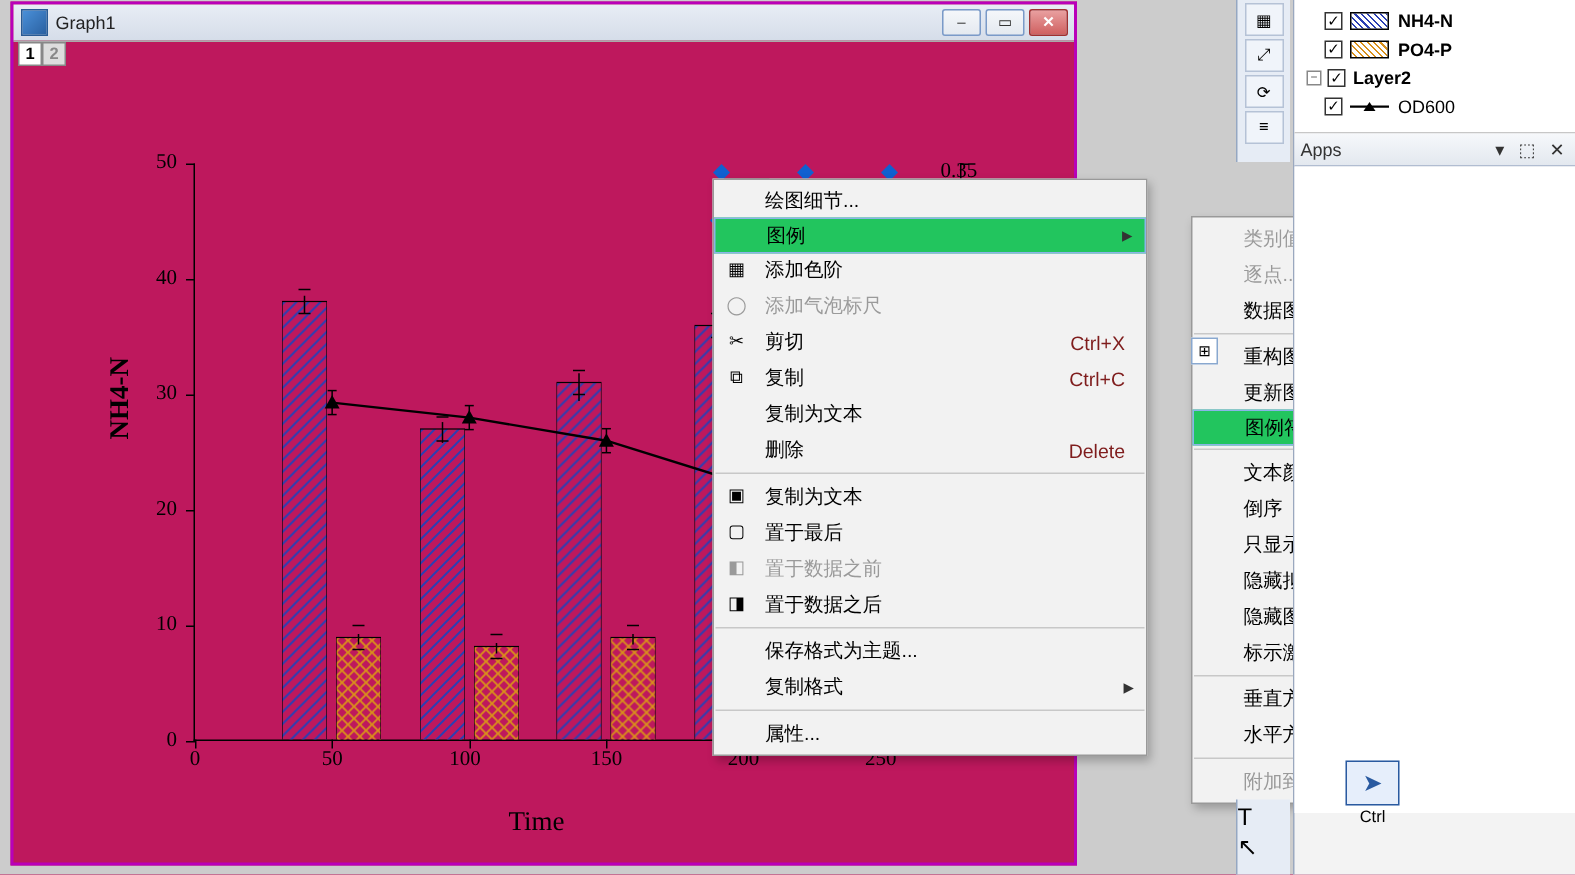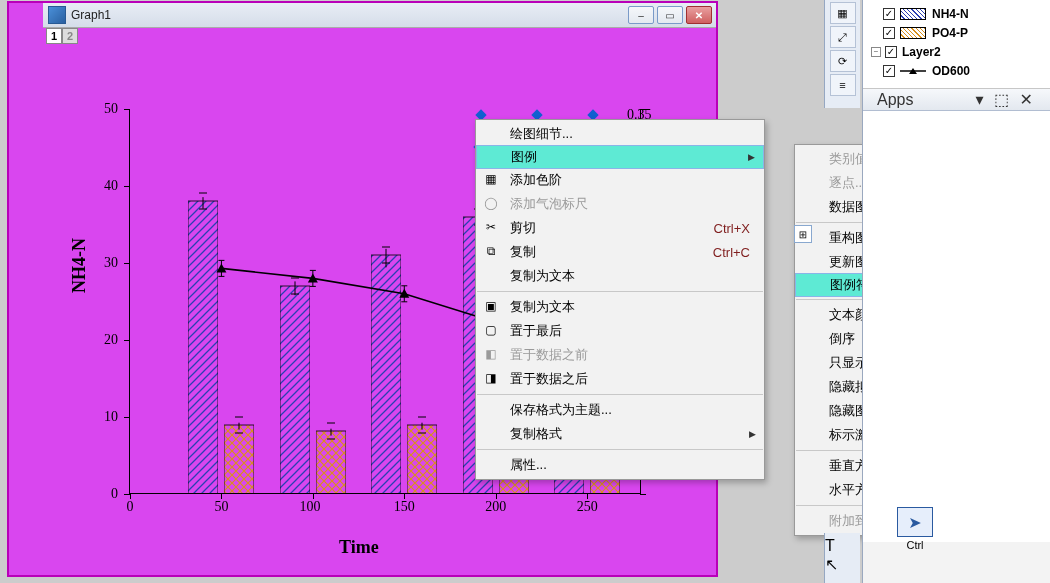--- a/index.html
+++ b/index.html
@@ -1,20 +1,20 @@
 <!DOCTYPE html>
 <html><head>
   <meta charset="utf-8">
   <style>
     * { margin: 0; padding: 0; box-sizing: border-box; font-family: Arial, "Microsoft YaHei", sans-serif; }
     body { width: 1050px; height: 583px; background: #ccc; position: relative; overflow: hidden; }
     
     .graph-window {
       position: absolute; left: 7px; top: 1px; width: 711px; height: 576px;
-      background: #d946ef; border: 2px solid #b900b9; padding-left: 34px;
+      background: #be185d; border: 2px solid #b900b9;
     }
     .titlebar {
       height: 25px; background: linear-gradient(#e8edf5,#d5dde9);
       display: flex; align-items: center; border-bottom: 1px solid #aaa;
     }
     .titlebar .win-icon { width:18px; height:18px; margin:0 5px;
       background: linear-gradient(135deg,#4a90d9,#2a60a0); border:1px solid #285a94; }
     .titlebar .title-text { flex:1; font-size:12px; color:#222; }
     .titlebar .btns { display:flex; gap:3px; margin-right:4px; }
     .titlebar .btn { width:26px; height:18px; border:1px solid #7a9ac8; border-radius:2px;
@@ -29,21 +29,21 @@
     
     .plot-area {
       position:absolute; left:120px; top:106px; width:512px; height:385px;
       border-left:1px solid #000; border-bottom:1px solid #000; border-right:1px solid #000;
     }
     .plot-area .inner { position:absolute; inset:0; overflow:hidden; }
     
     .ylabel { position:absolute; left:60px; top:290px; transform:rotate(-90deg);
       transform-origin:left top; font-size:18px; font-family:"Times New Roman",serif; font-weight:bold; }
     .xlabel { position:absolute; left:330px; top:534px; font-size:18px;
-      font-family:"Times New Roman",serif; font-weight:bold; }
+      font-family:"Times New Roman",serif; font-weight:normal; }
     .y2label { position:absolute; left:618px; top:104px; font-size:14px; font-family:"Times New Roman",serif; }
     
     .ytick { position:absolute; right:100%; margin-right:12px; font-size:14px;
       font-family:"Times New Roman",serif; transform:translateY(-50%); }
     .xtick { position:absolute; top:100%; margin-top:6px; font-size:14px;
       font-family:"Times New Roman",serif; transform:translateX(-50%); }
     .tickmark-y{position:absolute;left:-6px;width:6px;height:1px;background:#000;}
     .tickmark-x{position:absolute;bottom:-6px;height:6px;width:1px;background:#000;}
     .tickmark-y2{position:absolute;right:-6px;width:6px;height:1px;background:#000;}
     
@@ -54,21 +54,21 @@
     .sel-handle { position:absolute; width:8px; height:8px; background:#1060d0; transform:rotate(45deg); }
     .legend-row { display:flex; align-items:center; height:22px; }
     .legend-sym { width:32px; height:14px; margin-right:10px; border:1px solid #000; }
     
     .ctx-menu { position:absolute; background:#f2f2f2; border:1px solid #999;
       box-shadow:2px 3px 6px rgba(0,0,0,.25); font-size:13px; padding:2px 0; }
     .ctx-item { height:24px; display:flex; align-items:center; padding:0 24px 0 34px; white-space:nowrap; position:relative; }
     .ctx-item .shortcut { position:absolute; right:14px; color:#7f1d1d; }
     .ctx-item.disabled { color:#9a9a9a; }
     .ctx-item.submenu::after { content:"▶"; position:absolute; right:8px; font-size:9px; color:#333; }
-    .ctx-item.highlight { background:#5eead4; border:1px solid #8ab4e8; margin:-1px 0; }
+    .ctx-item.highlight { background:#22c55e; border:1px solid #8ab4e8; margin:-1px 0; }
     .ctx-sep { height:1px; background:#c8c8c8; margin:3px 1px; }
     .ctx-icon { position:absolute; left:6px; width:18px; height:16px; }
     
     .menu1 { left:475px; top:119px; width:290px; }
     .menu2 { left:794px; top:144px; width:212px; }
     
     .toolbar-right { position:absolute; left:824px; top:0; width:36px; height:108px;
       background:#e6ecf5; border-left:1px solid #95a7c2; }
     .toolbar-right .tbtn { width:26px; height:22px; margin:2px auto; border:1px solid #b5c2d6;
       background:#f0f4fa; display:flex; align-items:center; justify-content:center; font-size:11px; }
@@ -78,22 +78,22 @@
     .tree { padding:4px 2px 8px 2px; font-size:12px; border-bottom:1px solid #c7c7c7; background:#fff; }
     .tree-row { display:flex; align-items:center; height:19px; padding-left:18px; }
     .tree-row .cb { width:12px; height:12px; border:1px solid #333; margin-right:5px;
       display:flex; align-items:center; justify-content:center; font-size:10px; }
     .tree-row .sym { width:26px; height:12px; border:1px solid #000; margin-right:6px; }
     .tree-row.layer { padding-left:6px; }
     .tree-row.layer .mini { width:10px;height:10px;border:1px solid #888;font-size:8px;
       display:flex;align-items:center;justify-content:center;margin-right:4px;color:#555;}
     
     .apps-header { height:22px; display:flex; align-items:center; justify-content:space-between;
-      padding:0 14px; background:linear-gradient(#f6f8fb,#e3e8ef); border-bottom:1px solid #b1bdd1;
-      font-size:16px; color:#333; }
+      padding:0 4px; background:linear-gradient(#f6f8fb,#e3e8ef); border-bottom:1px solid #b1bdd1;
+      font-size:12px; color:#333; }
     .apps-body { background:#fff; height:431px; position:relative; }
     .apps-body .slot { position:absolute; left:28px; width:48px; text-align:center; font-size:11px; }
     .apps-body .slot .ic { width:36px; height:30px; border:1px solid #2a5aa0; background:#e6eefb;
       margin:0 auto 2px; display:flex; align-items:center; justify-content:center; font-size:16px; color:#2a5aa0; }
     
     .vtool { position:absolute; left:824px; top:533px; width:36px; height:50px; background:#e6ecf5;
       border-left:1px solid #95a7c2; }
   </style>
 </head>
 <body>
@@ -279,20 +279,24 @@
       <span class="ctx-icon" style="font-size: 12px; text-align: center;">✂</span>
     </div>
     <div class="ctx-item">
       <span>复制</span>
       <span class="shortcut">Ctrl+C</span>
       <span class="ctx-icon" style="font-size: 12px; text-align: center;">⧉</span>
     </div>
     <div class="ctx-item">
       <span>复制为文本</span>
     </div>
+    <div class="ctx-item">
+      <span>删除</span>
+      <span class="shortcut">Delete</span>
+    </div>
     <div class="ctx-sep"></div>
     <div class="ctx-item">
       <span>复制为文本</span>
       <span class="ctx-icon" style="font-size: 12px; text-align: center;">▣</span>
     </div>
     <div class="ctx-item">
       <span>置于最后</span>
       <span class="ctx-icon" style="font-size: 12px; text-align: center;">▢</span>
     </div>
     <div class="ctx-item disabled">
@@ -395,21 +399,21 @@
         <div class="mini">−</div>
         <div class="cb">✓</div>
         <span style="font-weight: bold;">Layer2</span>
       </div>
       <div class="tree-row">
         <div class="cb">✓</div>
         <div class="sym" style="border: none;"><svg width="26" height="12">
             <line x1="0" y1="6" x2="26" y2="6" stroke="#000" stroke-width="1.5"></line>
             <path d="M9,9 L17,9 L13,3 Z" fill="#000"></path>
           </svg></div>
-        <span style="font-weight: bold;">OD600</span>
+        <span style="font-weight: normal;">OD600</span>
       </div>
     </div>
   <div class="apps-header">
     <span>Apps</span>
     <span style="letter-spacing:3px;">▾ ⬚ ✕</span>
   </div>
   <div class="apps-body">
     <div class="slot" style="top:396px;">
       <div class="ic">➤</div>
       <div>Ctrl</div>

